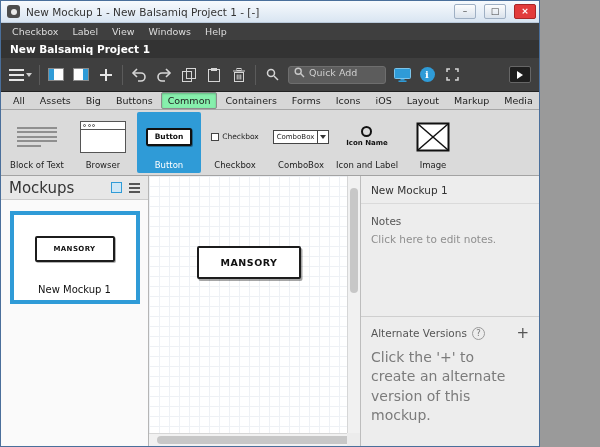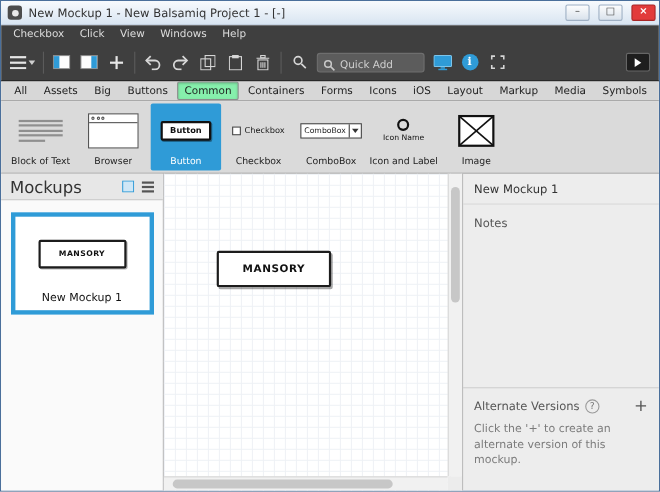--- a/index.html
+++ b/index.html
@@ -1,18 +1,18 @@
 <!DOCTYPE html>
 <html><head>
 <meta charset="utf-8">
 <style>
   *{margin:0;padding:0;box-sizing:border-box}
   html,body{width:600px;height:447px}
   body{font-family:"DejaVu Sans","Liberation Sans",sans-serif;background:#9a9a9a;overflow:hidden}
-  .window{width:600px;height:447px;border:1px solid #4a6f9b;background:#fff;display:flex;flex-direction:column;overflow:hidden;font-size:10px;color:#222}
+  .window{width:540px;height:447px;border:1px solid #4a6f9b;background:#fff;display:flex;flex-direction:column;overflow:hidden;font-size:10px;color:#222}
 
   
   .titlebar{height:22px;background:linear-gradient(#f7fafd,#d9e5f2);display:flex;align-items:center;gap:6px;padding:0 3px 0 6px;border-bottom:1px solid #b9c9db;flex:0 0 auto}
   .appicon{width:13px;height:13px;border-radius:3px;background:#4c4c4c;position:relative;flex:0 0 auto}
   .appicon::after{content:"";position:absolute;left:3.5px;top:3.5px;width:6px;height:6px;border-radius:50%;background:#e9e9e9}
   .title{font-size:10.5px;color:#333;white-space:nowrap}
   .spacer{flex:1}
   .winbtn{width:22px;height:15px;display:flex;align-items:center;justify-content:center;font-size:9px;line-height:1;border:1px solid #9fb0c4;background:linear-gradient(#fdfdfd,#d9e2ec);color:#444;border-radius:2px;margin-left:2px;cursor:default}
   .winbtn.close{background:#e23b3b;border-color:#a82626;color:#fff;font-weight:bold}
 
@@ -22,21 +22,21 @@
 
   
   .projectbar{height:18px;background:#333;display:flex;align-items:center;padding:0 9px;flex:0 0 auto}
   .projectbar span{color:#fff;font-weight:bold;font-size:10.5px}
 
   
   .toolbar{height:34px;background:#3f3f3f;border-bottom:1px solid #222;display:flex;align-items:center;gap:7px;padding:0 8px;flex:0 0 auto}
   .tbtn{display:flex;align-items:center;justify-content:center;gap:2px;height:24px;min-width:18px;cursor:default}
   .tsep{width:1px;height:20px;background:#5b5b5b;flex:0 0 auto}
   .caret-down{width:0;height:0;border-left:3px solid transparent;border-right:3px solid transparent;border-top:4px solid #cfcfcf}
-  .quickadd{display:flex;align-items:flex-end;gap:4px;background:#5c5c5c;border:1px solid #6e6e6e;border-radius:3px;height:18px;padding:0 5px;width:98px}
+  .quickadd{display:flex;align-items:flex-start;gap:4px;background:#5c5c5c;border:1px solid #6e6e6e;border-radius:3px;height:18px;padding:0 5px;width:98px}
   .quickadd input{background:transparent;border:0;outline:0;color:#eee;font-size:9.5px;width:72px;font-family:inherit}
   .quickadd input::placeholder{color:#cfcfcf}
   .info-circle{width:15px;height:15px;border-radius:50%;background:#2f9bd7;color:#fff;font-weight:bold;font-size:10px;display:flex;align-items:center;justify-content:center;font-family:"DejaVu Serif","Liberation Serif",serif}
   .present-btn{width:22px;height:17px;background:#1e1e1e;border:1px solid #666;border-radius:2px;display:flex;align-items:center;justify-content:center}
   .play-tri{width:0;height:0;border-top:4px solid transparent;border-bottom:4px solid transparent;border-left:6px solid #fff}
 
   
   .tabsrow{height:18px;background:#d7d7d7;border-bottom:1px solid #a6a6a6;display:flex;align-items:center;gap:1px;padding:0 5px;flex:0 0 auto}
   .tab{font-size:9.5px;color:#1d1d1d;padding:2px 6px;border:1px solid transparent;border-radius:2px;white-space:nowrap;cursor:default}
   .tab.selected{background:#86efac;border-color:#8c8c8c;box-shadow:inset 0 1px 2px rgba(0,0,0,.25)}
@@ -61,21 +61,21 @@
   .cg-row{display:flex;align-items:center;gap:3px}
   .cg-bar{width:20px;height:2px;background:#777}
   .pv-combo{display:flex;align-items:stretch;border:1px solid #444;background:#fff;font-size:7px;height:14px;color:#222}
   .pv-combo .txt{display:flex;align-items:center;padding:0 3px}
   .pv-combo .dd{border-left:1px solid #444;width:11px;display:flex;align-items:center;justify-content:center}
   .tri-sm{width:0;height:0;border-left:3px solid transparent;border-right:3px solid transparent;border-top:4px solid #333}
   .pv-iconbox{width:27px;height:27px;border:2px solid #111;border-radius:3px;display:flex;align-items:center;justify-content:center;background:#fff}
   .pv-circle{width:14px;height:14px;border:2px solid #111;border-radius:50%}
   .pv-iconlabel{display:flex;flex-direction:column;align-items:center;gap:2px}
   .pv-iconlabel .pv-circle{width:11px;height:11px}
-  .pv-iconlabel .nm{font-size:7px;font-weight:normal;color:#111}
+  .pv-iconlabel .nm{font-size:7px;font-weight:bold;color:#111}
 
   
   .main{flex:1;display:flex;min-height:0}
   .mockups-panel{width:148px;background:#fafafa;border-right:1px solid #b5b5b5;display:flex;flex-direction:column;flex:0 0 auto}
   .mp-header{height:24px;background:#e7e7e7;border-bottom:1px solid #cccccc;display:flex;align-items:center;padding:0 8px;gap:7px;flex:0 0 auto}
   .mp-title{font-size:15px;color:#333;flex:1}
   .mp-menu{display:flex;flex-direction:column;gap:2px}
   .mp-menu i{display:block;width:11px;height:2px;background:#555}
   .thumb-card{margin:11px auto 0;width:130px;border:4px solid #2f9bd7;background:#fff;padding:5px;flex:0 0 auto}
   .thumb-inner{height:58px;display:flex;align-items:center;justify-content:center;background:#fff}
@@ -92,45 +92,48 @@
 
   .inspector{width:179px;background:#ededed;border-left:1px solid #bdbdbd;display:flex;flex-direction:column;font-size:10.5px;flex:0 0 auto}
   .insp-header{padding:8px 10px 7px;border-bottom:1px solid #dadada;color:#333}
   .insp-section-label{padding:11px 10px 4px;color:#555}
   .insp-placeholder{padding:2px 10px;color:#8f8f8f;cursor:default}
   .insp-spacer{flex:1}
   .insp-divider{border-top:1px solid #cfcfcf}
   .alt-row{display:flex;align-items:center;gap:5px;padding:9px 10px 2px;color:#555}
   .help-circle{width:13px;height:13px;border:1px solid #9a9a9a;border-radius:50%;font-size:8.5px;display:flex;align-items:center;justify-content:center;color:#777;flex:0 0 auto}
   .alt-add{margin-left:auto;font-size:15px;color:#555;line-height:1;cursor:default}
-  .alt-hint{padding:5px 32px 20px 10px;color:#7b7b7b;line-height:1.4;font-size:10px}
+  .alt-hint{padding:5px 32px 20px 10px;color:#7b7b7b;line-height:1.4;font-size:14px}
   svg{display:block}
 </style>
 </head>
 <body>
 
 <div class="window">
 
   <div class="titlebar">
     <span class="appicon"></span>
     <span class="title">New Mockup 1 - New Balsamiq Project 1 - [-]</span>
     <span class="spacer"></span>
     <span class="winbtn">–</span>
     <span class="winbtn">□</span>
     <span class="winbtn close">×</span>
   </div>
 
   <div class="menubar">
     <span class="menu-item">Checkbox</span>
-    <span class="menu-item">Click</span>
+    <span class="menu-item">Label</span>
     <span class="menu-item">View</span>
     <span class="menu-item">Windows</span>
     <span class="menu-item">Help</span>
   </div>
 
+  <div class="projectbar">
+    <span>New Balsamiq Project 1</span>
+  </div>
 
   <div class="toolbar">
     <span class="tbtn">
       <span>
           <svg width="15" height="12">
             <rect y="0" width="15" height="2" fill="#e6e6e6"></rect>
             <rect y="5" width="15" height="2" fill="#e6e6e6"></rect>
             <rect y="10" width="15" height="2" fill="#e6e6e6"></rect>
           </svg>
         </span>
@@ -372,20 +375,21 @@
         </div>
       <div class="hscroll">
           <div class="sthumb"></div>
         </div>
       <div class="scroll-corner"></div>
     </div>
 
     <div class="inspector">
       <div class="insp-header">New Mockup 1</div>
       <div class="insp-section-label">Notes</div>
+      <div class="insp-placeholder">Click here to edit notes.</div>
       <div class="insp-spacer"></div>
       <div class="insp-divider"></div>
       <div class="alt-row">
         <span>Alternate Versions</span>
         <span class="help-circle">?</span>
         <span class="alt-add">+</span>
       </div>
       <div class="alt-hint">Click the '+' to create an alternate version of this mockup.</div>
     </div>
 

